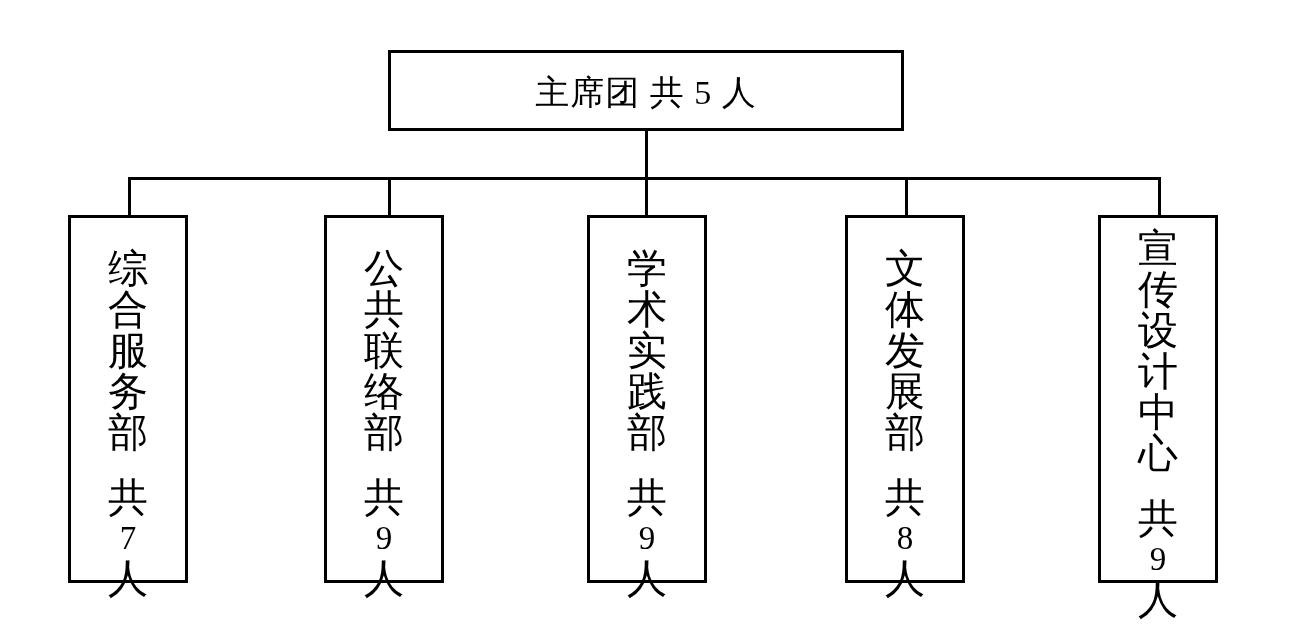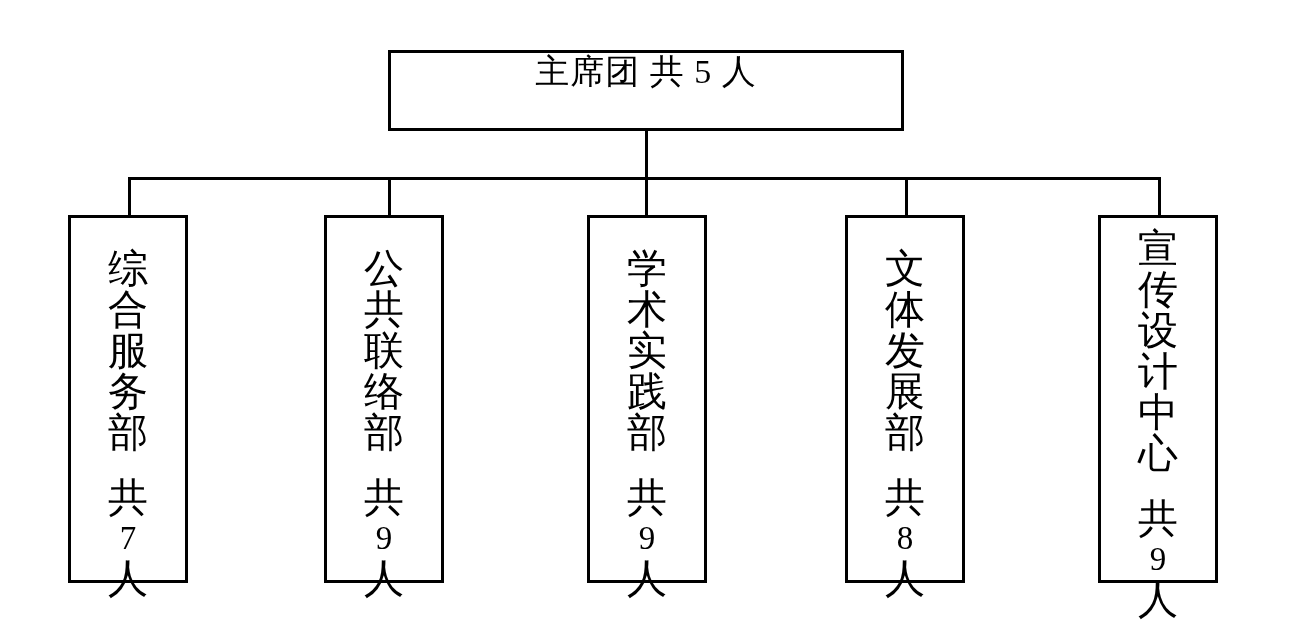--- a/index.html
+++ b/index.html
@@ -23,20 +23,21 @@
     border: 3px solid #000000;
     background: #ffffff;
   }
 
   .root-box {
     left: 388px;
     top: 50px;
     width: 516px;
     height: 81px;
     display: flex;
+    align-items: center;
     justify-content: center;
   }
   .root-label {
     font-size: 34px;
     line-height: 1;
     color: #000000;
     letter-spacing: 1px;
     white-space: nowrap;
     transform: translateY(2px);
   }

